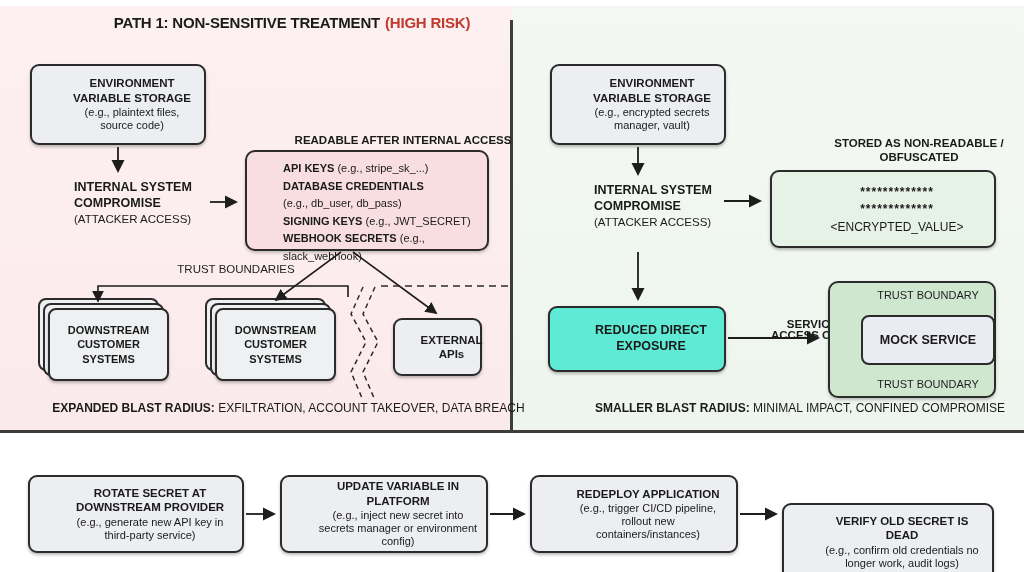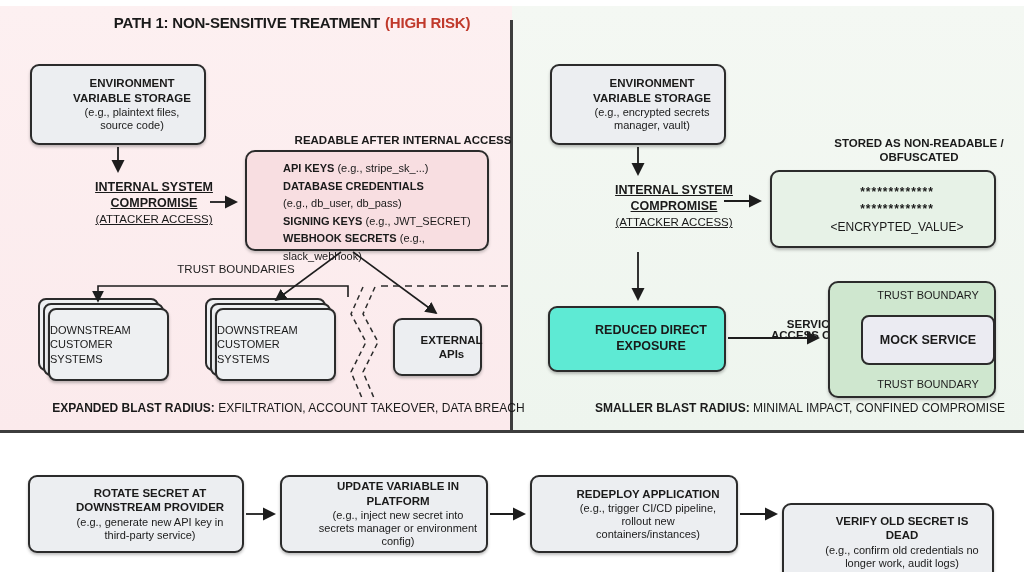--- a/index.html
+++ b/index.html
@@ -21,40 +21,40 @@
 
   .box{
     border:2px solid #2b2b2b;border-radius:9px;background:#eceef1;
     box-shadow:0 2px 3px rgba(40,40,40,0.30);
     display:flex;flex-direction:column;align-items:center;justify-content:center;
     text-align:center;box-sizing:border-box;padding:6px 8px;
   }
   .box .t{font-weight:bold;font-size:11.5px;line-height:1.25;}
   .box .d{font-size:11px;line-height:1.2;margin-top:1px;}
 
-  .node-label{text-align:center;text-decoration:underline;}
+  .node-label{text-align:left;}
   .node-label .t{font-weight:bold;font-size:12.5px;line-height:1.25;}
   .node-label .d{font-size:11.5px;line-height:1.25;margin-top:1px;}
 
   .section-label{font-weight:bold;font-size:11.5px;text-align:center;line-height:1.25;}
   .plain-label{font-size:11.5px;text-align:center;color:#222;}
 
   .secrets-box{
     left:245px;top:150px;width:244px;height:101px;background:#f8dee1;
     border:2px solid #2b2b2b;border-radius:10px;box-sizing:border-box;
     padding:8px 10px;font-size:11px;line-height:1.6;box-shadow:0 2px 3px rgba(40,40,40,0.25);
   }
   .secrets-box .b{font-weight:bold;}
 
   .stack{width:133px;height:87px;}
   .stack .card{position:absolute;width:121px;height:73px;background:#eef0f2;border:2px solid #2b2b2b;border-radius:8px;box-sizing:border-box;}
   .stack .c1{left:0;top:0;}
   .stack .c2{left:5px;top:5px;}
-  .stack .c3{left:10px;top:10px;display:flex;align-items:center;justify-content:center;
-    font-weight:normal;font-size:11px;line-height:1.3;box-shadow:0 2px 3px rgba(40,40,40,0.30);}
+  .stack .c3{left:10px;top:10px;display:flex;align-items:center;justify-content:center;text-align:center;
+    font-weight:bold;font-size:11px;line-height:1.3;box-shadow:0 2px 3px rgba(40,40,40,0.30);}
 
   .green-box{background:#5eead4;}
   .encrypted-box{left:770px;top:170px;width:226px;height:78px;background:#e7f2e7;}
   .encrypted-box .stars{font-weight:bold;font-size:12px;letter-spacing:1px;line-height:1.4;}
   .encrypted-box .val{font-size:12px;margin-top:2px;}
 
   .trust-container{
     left:828px;top:281px;width:168px;height:117px;background:#cfe7cf;
     border:2px solid #2b2b2b;border-radius:10px;box-sizing:border-box;
     display:flex;flex-direction:column;align-items:center;justify-content:space-between;

